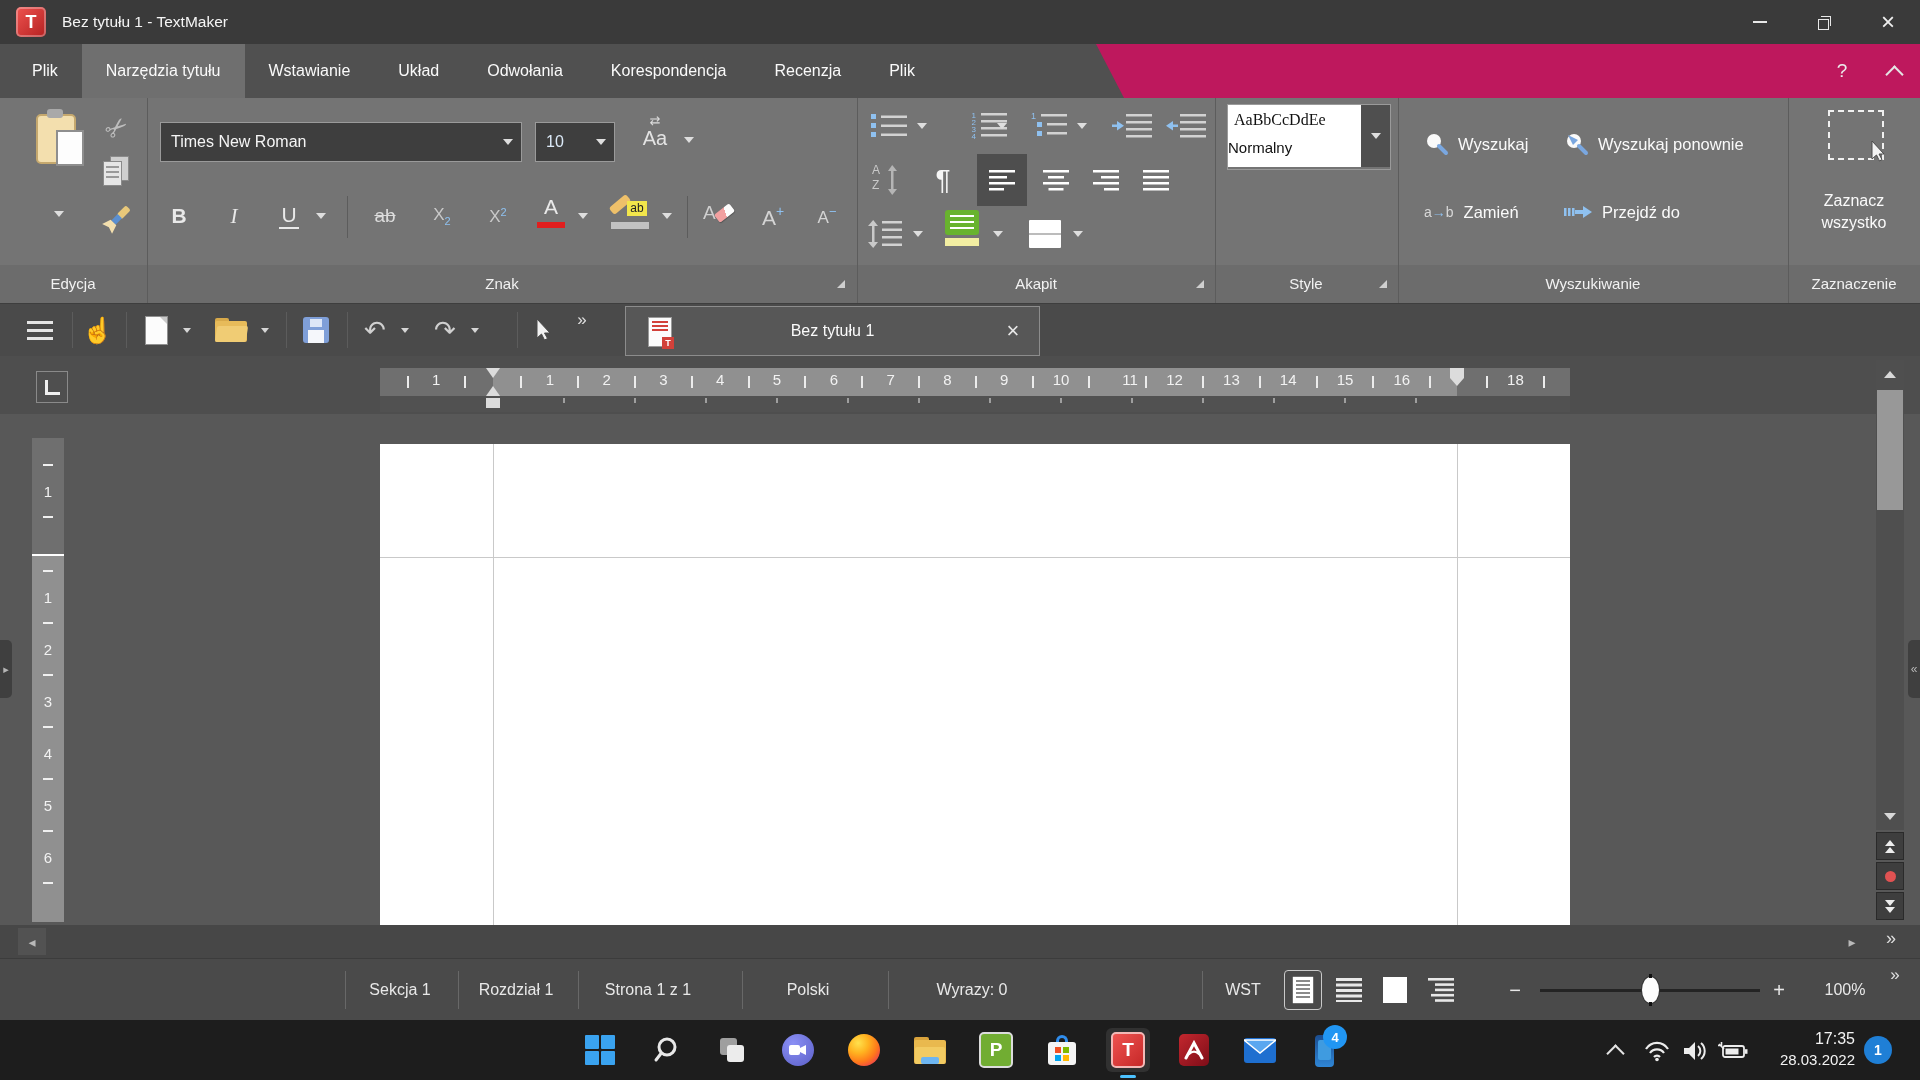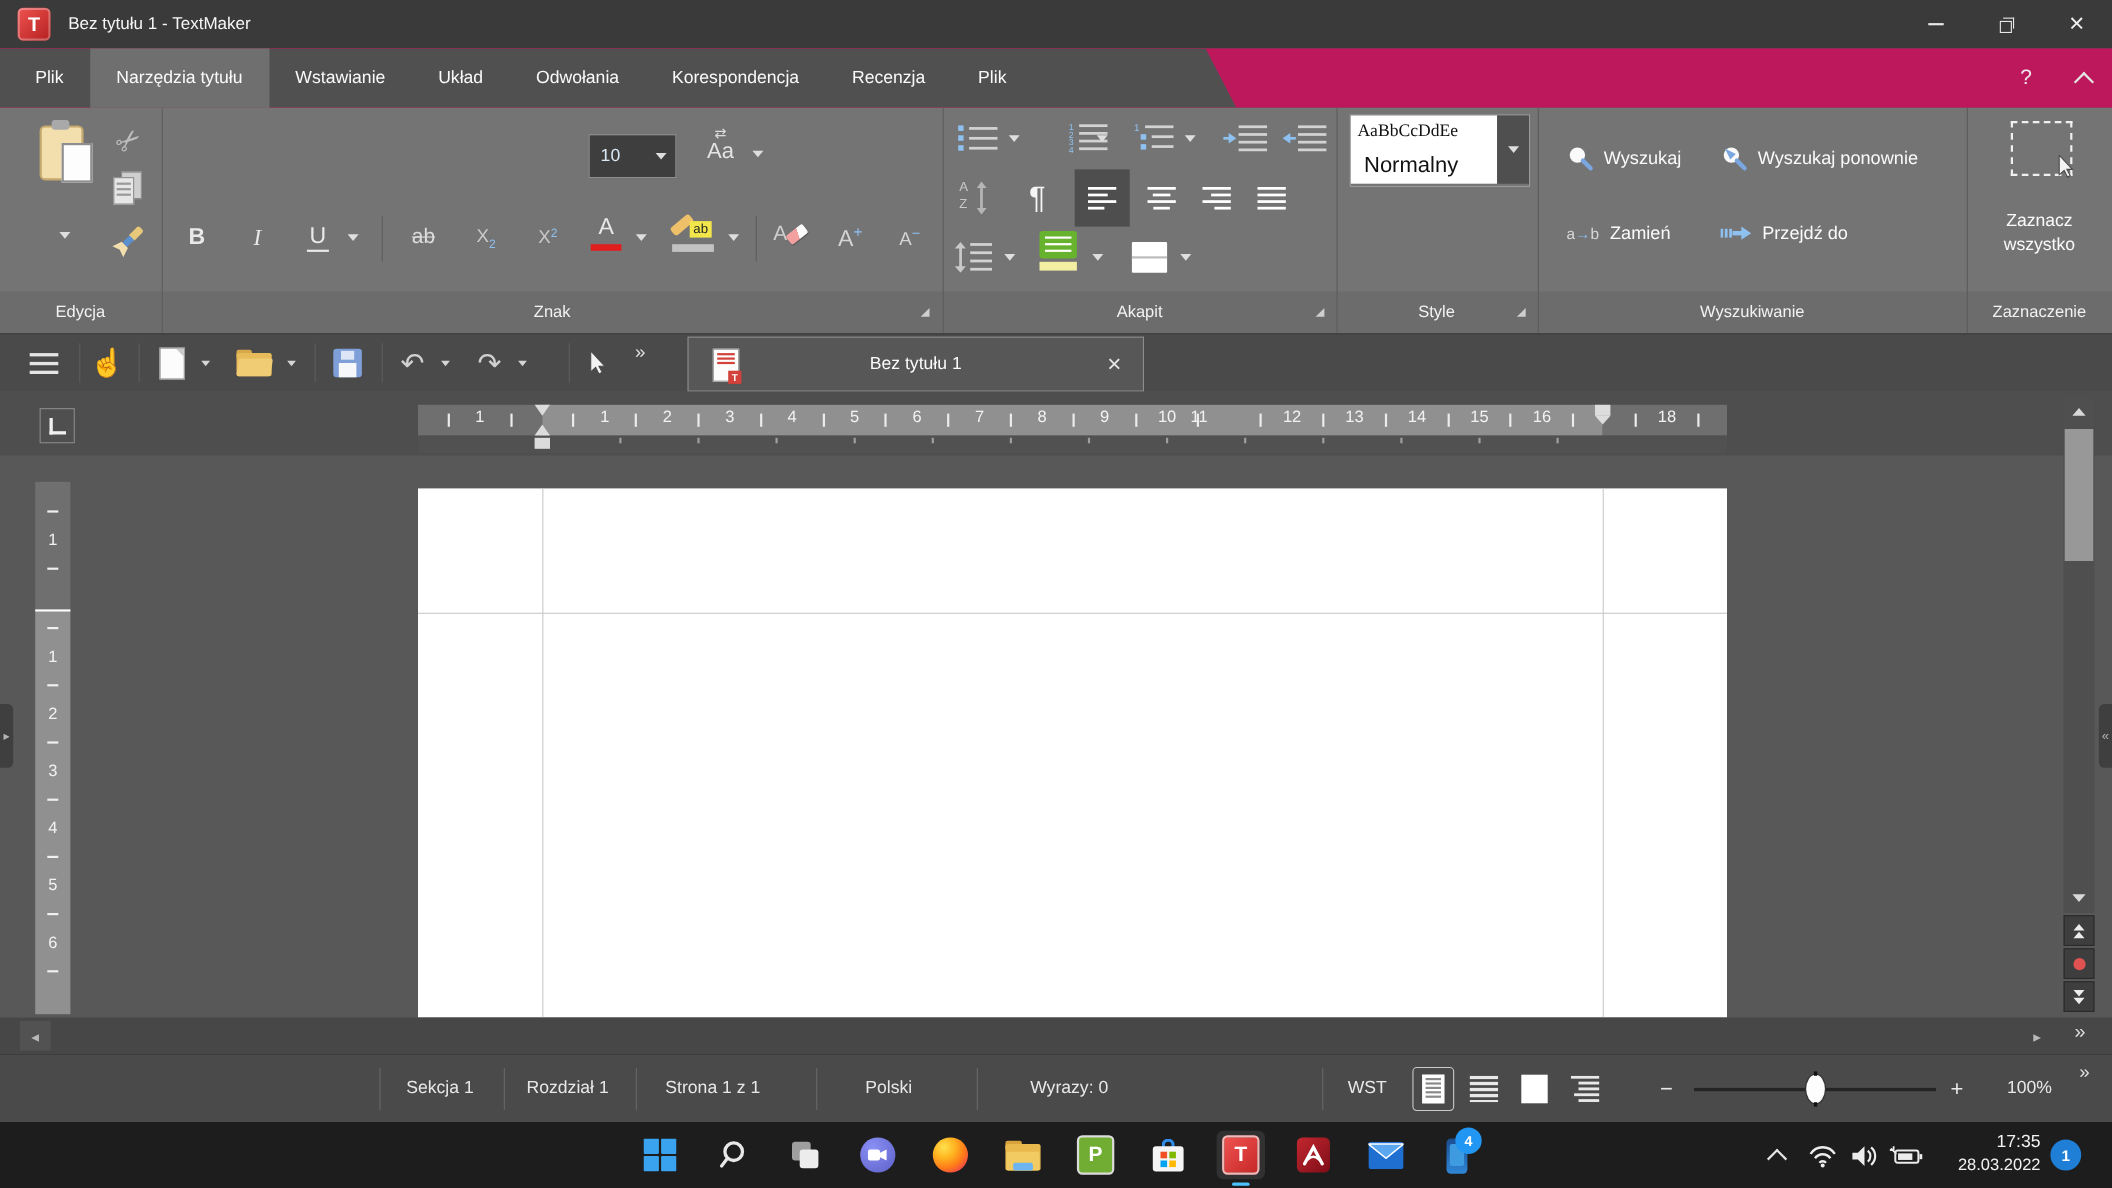--- a/index.html
+++ b/index.html
@@ -120,20 +120,24 @@
         <g transform="rotate(-45 17 17)">
           <rect x="20" y="13.5" width="13" height="7" rx="2" fill="#e8c87a"></rect>
           <rect x="12" y="14" width="9" height="6" fill="#5b8fd0"></rect>
           <polygon points="12,13 12,21 3,24 5.5,17 3,10" fill="#f3dfae"></polygon>
         </g>
       </svg>
     </div>
   </div>
 
   <div class="b" style="left:147px;top:0;width:710px;height:167px;">
+    <div class="combo" style="left:13px;top:24px;width:360px;height:38px;">
+      <span style="padding-left:10px;">Times New Roman</span>
+      <div class="dd"></div>
+    </div>
     <div class="combo" style="left:388px;top:24px;width:78px;height:38px;">
       <span style="padding-left:10px;color:#dbe9f7;">10</span>
       <div class="dd"></div>
     </div>
     <div class="b" style="left:486px;top:18px;width:44px;height:46px;text-align:center;">
       <div style="font-size:13px;color:#dcdcdc;line-height:10px;">⇄</div>
       <div style="font-size:20px;color:#e3e3e3;line-height:24px;">Aa</div>
     </div>
     <div class="b flex" style="left:532px;top:32px;width:20px;height:20px;">
         <div class="dd"></div>
@@ -370,21 +374,21 @@
     </div>
     <div class="b flex" style="left:210px;top:114px;width:22px;height:44px;">
         <div class="dd"></div>
       </div>
   </div>
 
   <div class="b" style="left:1215px;top:0;width:183px;height:167px;">
     <div class="b" style="left:12px;top:6px;width:162px;height:64px;border:1px solid #9a9a9a;">
       <div class="b" style="left:0;top:0;width:133px;height:62px;background:#fff;color:#111;">
         <div style="padding:6px 0 0 6px;font-family:'Liberation Serif',serif;font-size:16px;">AaBbCcDdEe</div>
-        <div style="padding:10px 0 0 12px;font-size:20px;">Normalny</div>
+        <div style="padding:10px 0 0 0;font-size:15px;">Normalny</div>
       </div>
       <div class="b flex" style="left:133px;top:0;width:29px;height:62px;background:#4f4f4f;">
         <div class="dd"></div>
       </div>
     </div>
   </div>
 
   <div class="b" style="left:1398px;top:0;width:390px;height:167px;margin-left:12px;">
     <div class="b" style="left:10px;top:28px;width:140px;height:36px;display:flex;align-items:center;">
       <svg width="26" height="26" style="margin-left:4px;">
@@ -523,21 +527,21 @@
       <span class="hr-num" style="left: 169.8px;">1</span>
       <span class="hr-num" style="left: 226.6px;">2</span>
       <span class="hr-num" style="left: 283.4px;">3</span>
       <span class="hr-num" style="left: 340.2px;">4</span>
       <span class="hr-num" style="left: 397px;">5</span>
       <span class="hr-num" style="left: 453.8px;">6</span>
       <span class="hr-num" style="left: 510.6px;">7</span>
       <span class="hr-num" style="left: 567.4px;">8</span>
       <span class="hr-num" style="left: 624.2px;">9</span>
       <span class="hr-num" style="left: 681px;">10</span>
-      <span class="hr-num" style="left: 710px; text-align: right;">11</span>
+      <span class="hr-num" style="left: 750px; text-align: right;">11</span>
       <span class="hr-num" style="left: 794.6px;">12</span>
       <span class="hr-num" style="left: 851.4px;">13</span>
       <span class="hr-num" style="left: 908.2px;">14</span>
       <span class="hr-num" style="left: 965px;">15</span>
       <span class="hr-num" style="left: 1021.8px;">16</span>
       <span class="hr-num" style="left: 1135.4px;">18</span>
       <span class="hr-tick" style="left: 27.8px;"></span>
       <span class="hr-tick" style="left: 84.6px;"></span>
       <span class="hr-tick" style="left: 141.4px;"></span>
       <span class="hr-tick" style="left: 198.2px;"></span>

